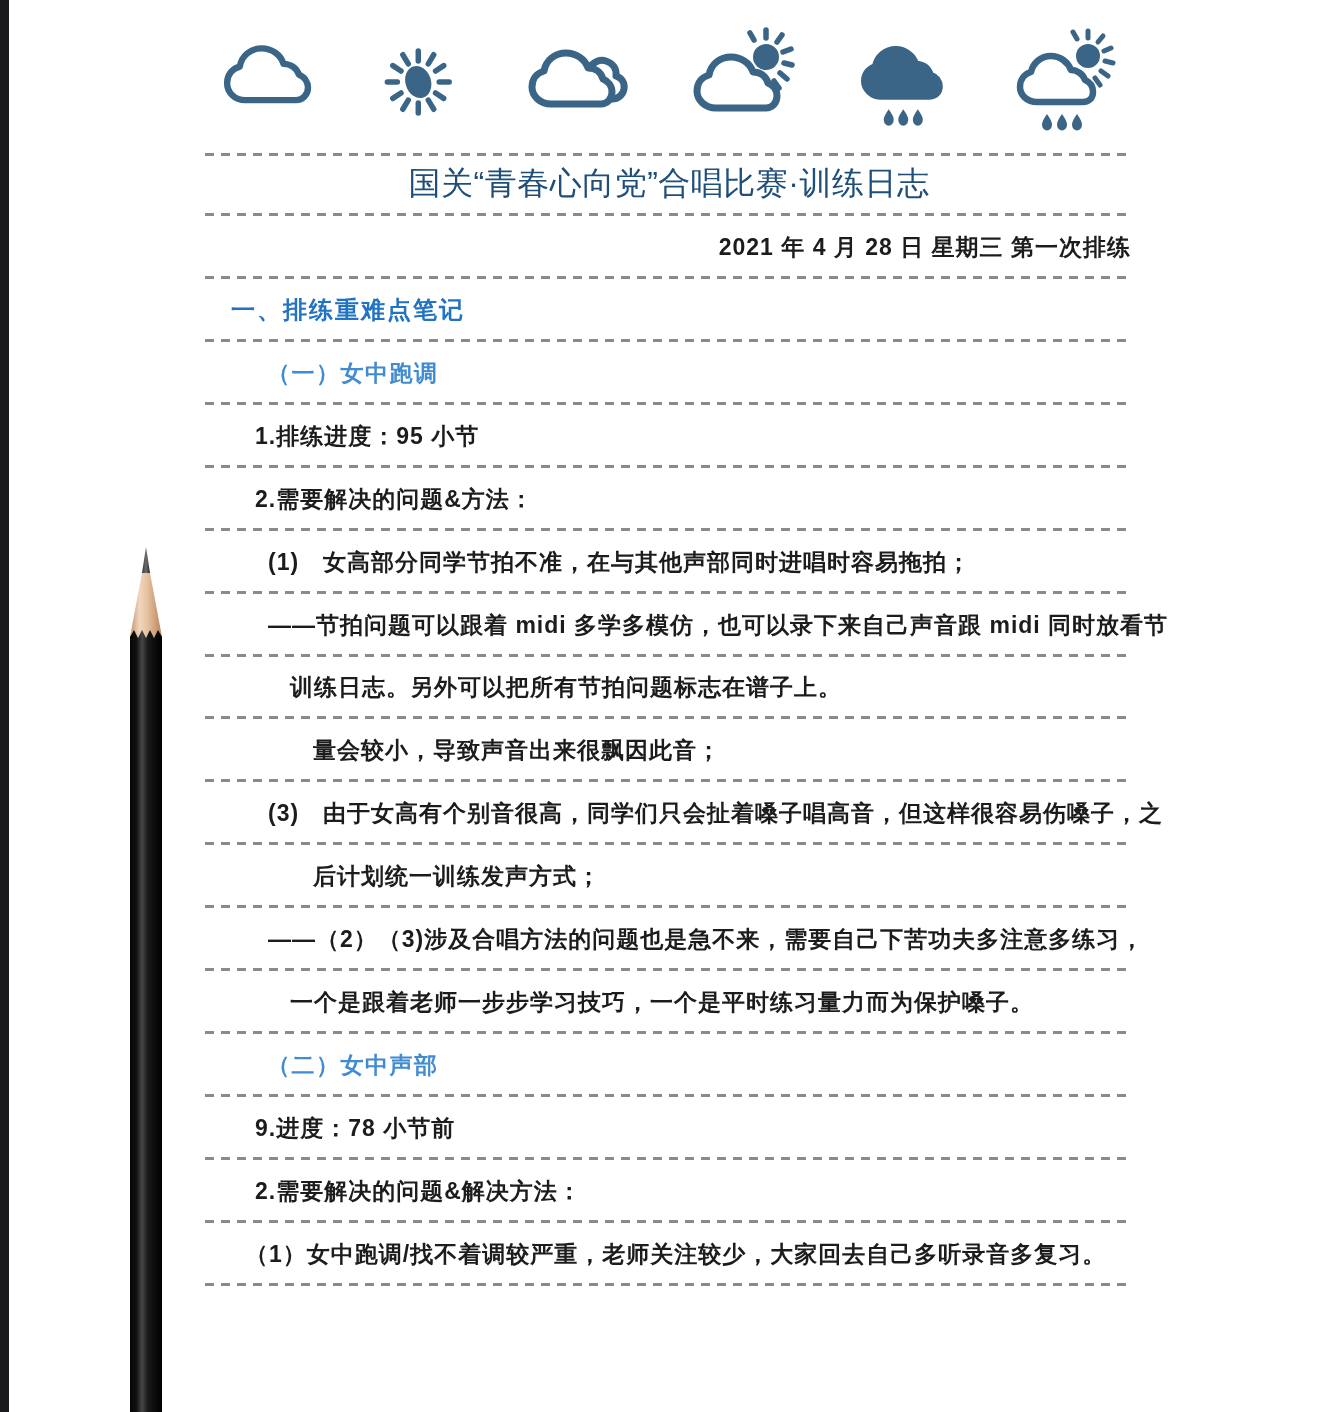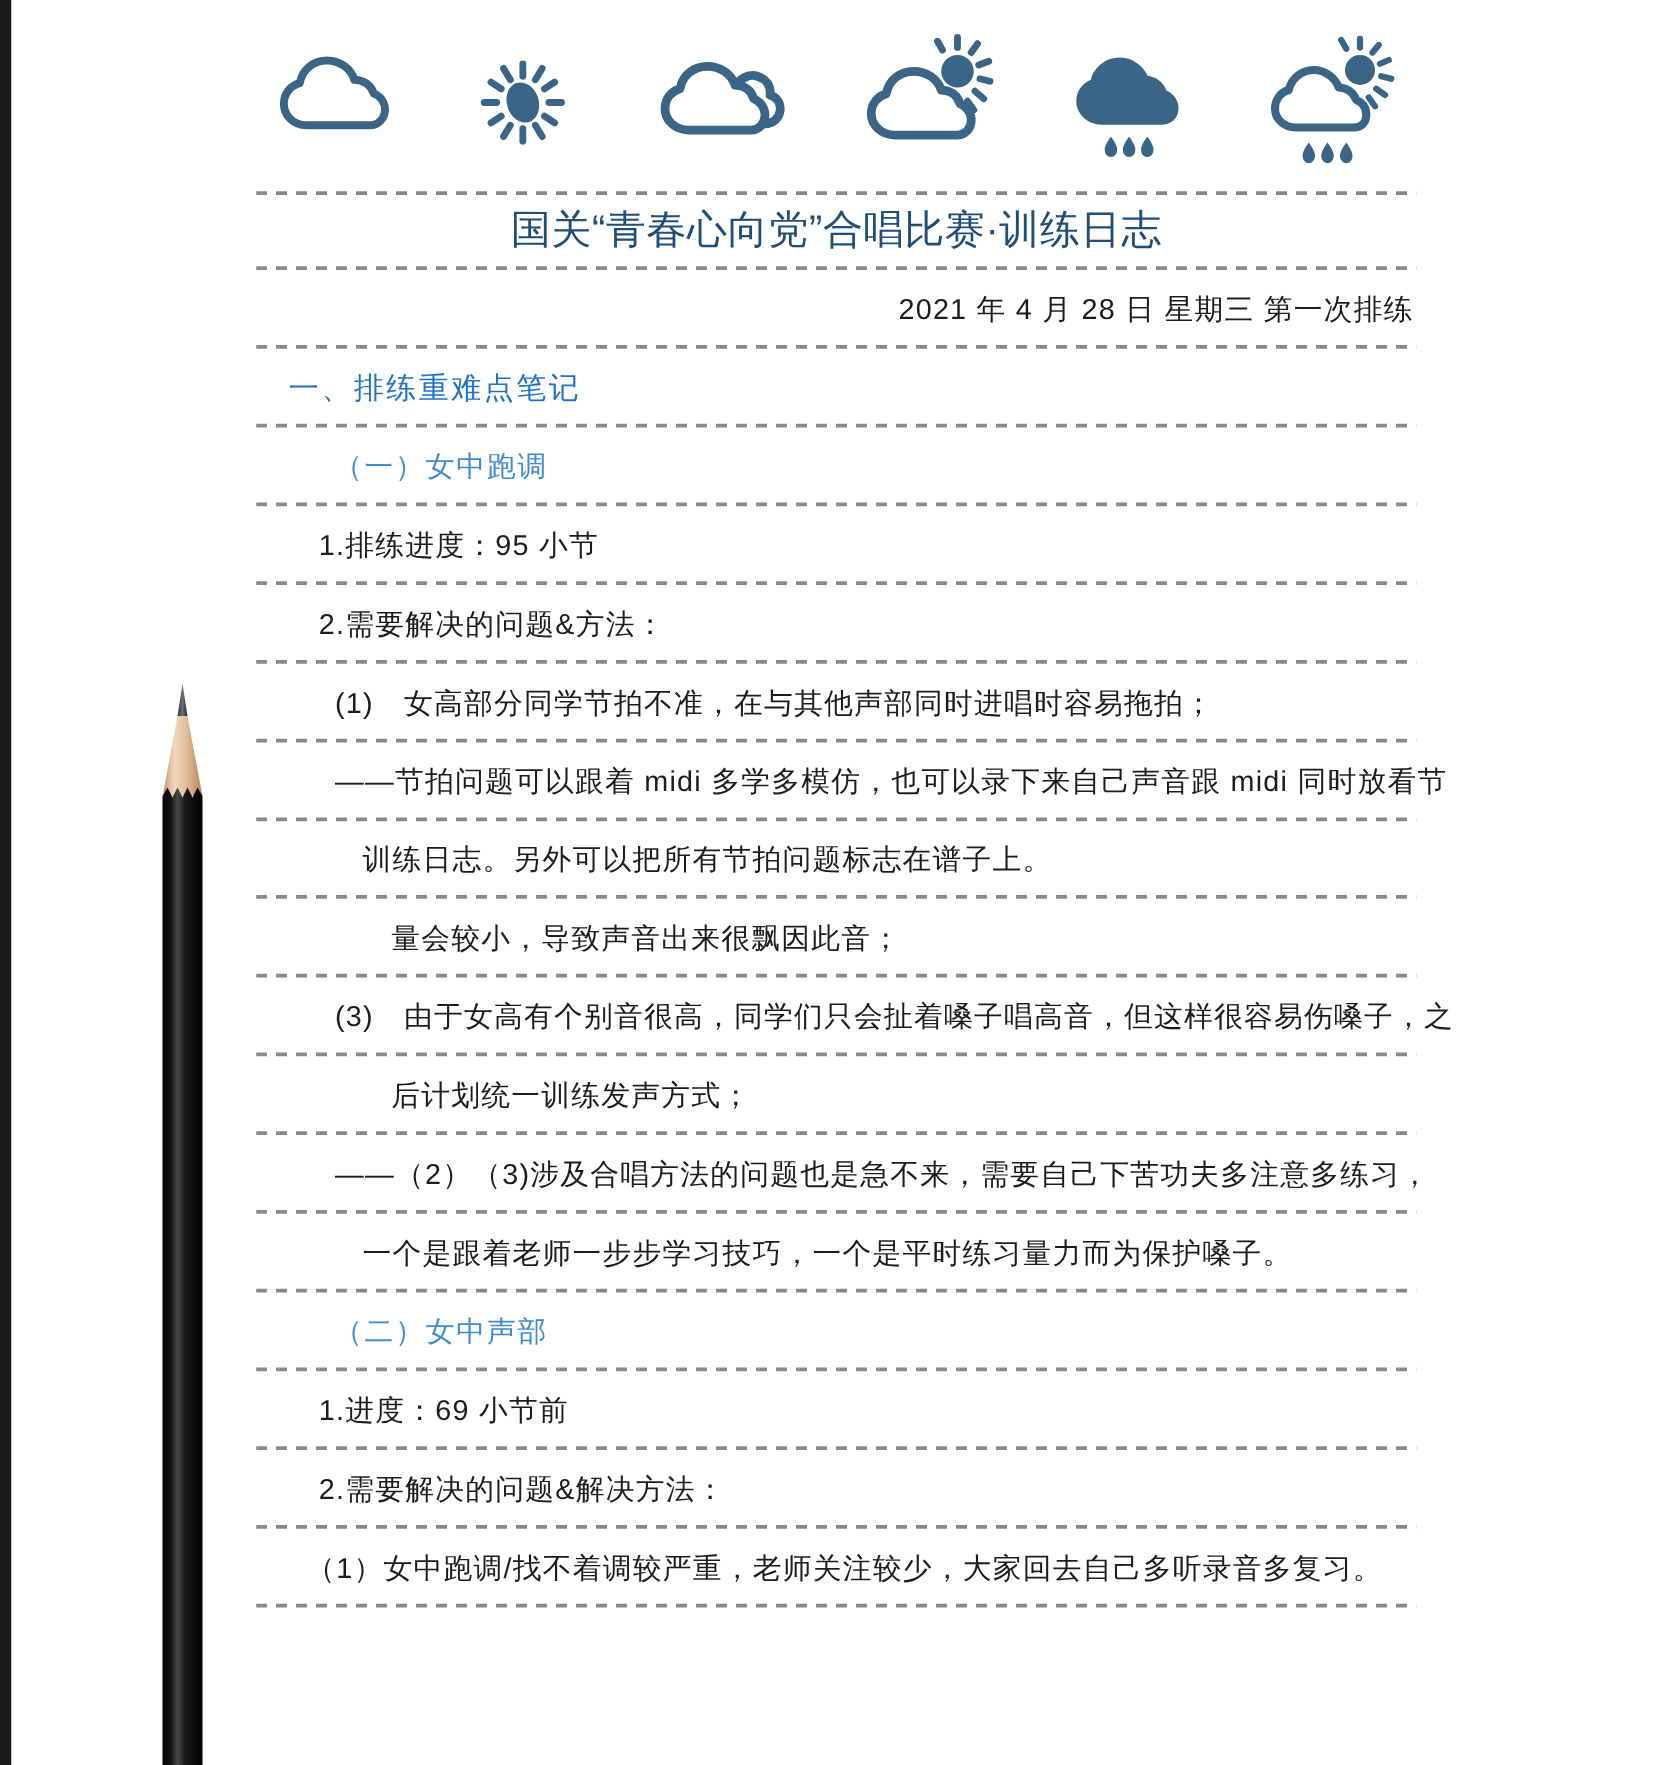--- a/index.html
+++ b/index.html
@@ -21,21 +21,21 @@
   .icons-row .wicon{display:block;color:var(--icon-blue);}
   .icons-row svg{display:block;}
   
   .content{position:absolute;left:205px;top:153px;width:928px;}
   .content::before{
     content:"";position:absolute;top:0;left:0;right:0;height:3px;
     background:repeating-linear-gradient(to right,var(--dash) 0 9px,transparent 9px 16px);
   }
   .row{
     height:62.95px;display:flex;align-items:center;position:relative;
-    font-size:23px;color:var(--ink);letter-spacing:1px;white-space:nowrap;
+    font-size:23px;color:var(--ink);letter-spacing:1px;white-space:nowrap;font-weight:bold;
   }
   .row::after{
     content:"";position:absolute;bottom:0;left:0;right:0;height:3px;
     background:repeating-linear-gradient(to right,var(--dash) 0 9px,transparent 9px 16px);
   }
   .row.title{justify-content:center;color:var(--title-blue);font-weight:normal;font-size:32px;letter-spacing:0.5px;}
   .row.date{justify-content:flex-end;padding-right:2px;}
   .row.heading{color:var(--heading-blue);font-size:24px;padding-left:26px;letter-spacing:2px;}
   .row.subheading{color:var(--subheading-blue);padding-left:62px;letter-spacing:1.5px;}
   .row.num{padding-left:50px;}
@@ -138,21 +138,21 @@
     <div class="row num">2.需要解决的问题&amp;方法：</div>
     <div class="row item">(1)　女高部分同学节拍不准，在与其他声部同时进唱时容易拖拍；</div>
     <div class="row item">——节拍问题可以跟着 midi 多学多模仿，也可以录下来自己声音跟 midi 同时放看节</div>
     <div class="row cont-a">训练日志。另外可以把所有节拍问题标志在谱子上。</div>
     <div class="row cont-b">量会较小，导致声音出来很飘因此音；</div>
     <div class="row item">(3)　由于女高有个别音很高，同学们只会扯着嗓子唱高音，但这样很容易伤嗓子，之</div>
     <div class="row cont-b">后计划统一训练发声方式；</div>
     <div class="row item">——（2）（3)涉及合唱方法的问题也是急不来，需要自己下苦功夫多注意多练习，</div>
     <div class="row cont-a">一个是跟着老师一步步学习技巧，一个是平时练习量力而为保护嗓子。</div>
     <div class="row subheading">（二）女中声部</div>
-    <div class="row num">1.进度：69 小节前</div>
+    <div class="row num">9.进度：78 小节前</div>
     <div class="row num">2.需要解决的问题&amp;解决方法：</div>
     <div class="row para40">（1）女中跑调/找不着调较严重，老师关注较少，大家回去自己多听录音多复习。</div>
   </div>
 
 <svg class="pencil" width="34" height="867" viewBox="0 0 34 867">
   <defs>
     <linearGradient id="woodg" x1="0" y1="0" x2="1" y2="0">
       <stop offset="0" stop-color="#c2946f"></stop>
       <stop offset="0.3" stop-color="#f1d6bc"></stop>
       <stop offset="0.55" stop-color="#e5c1a0"></stop>

